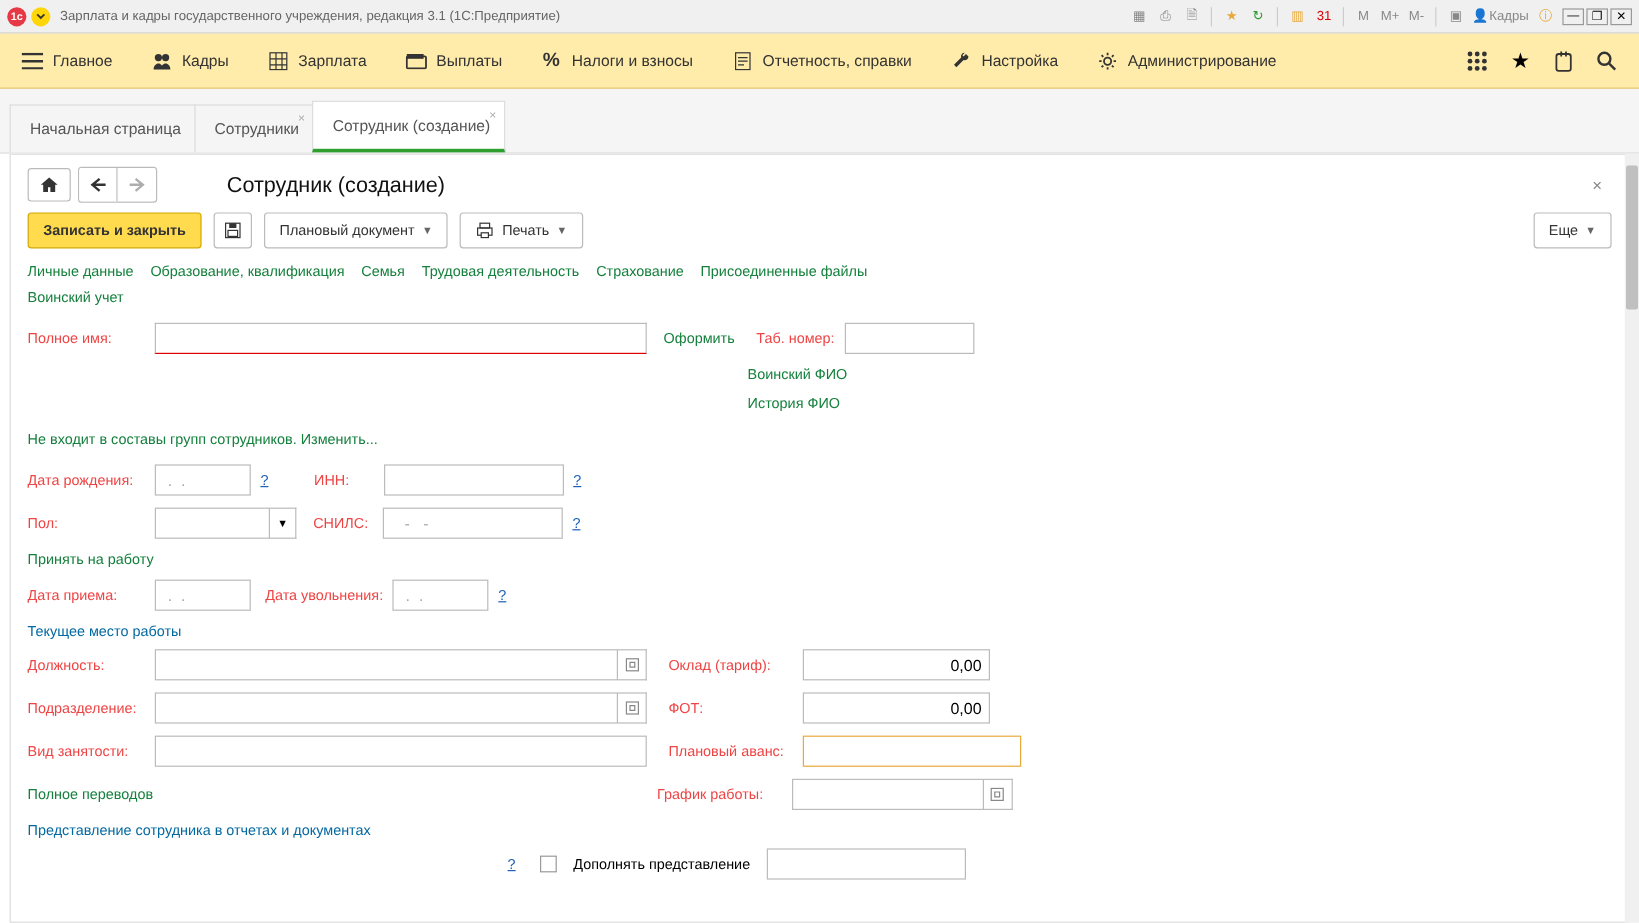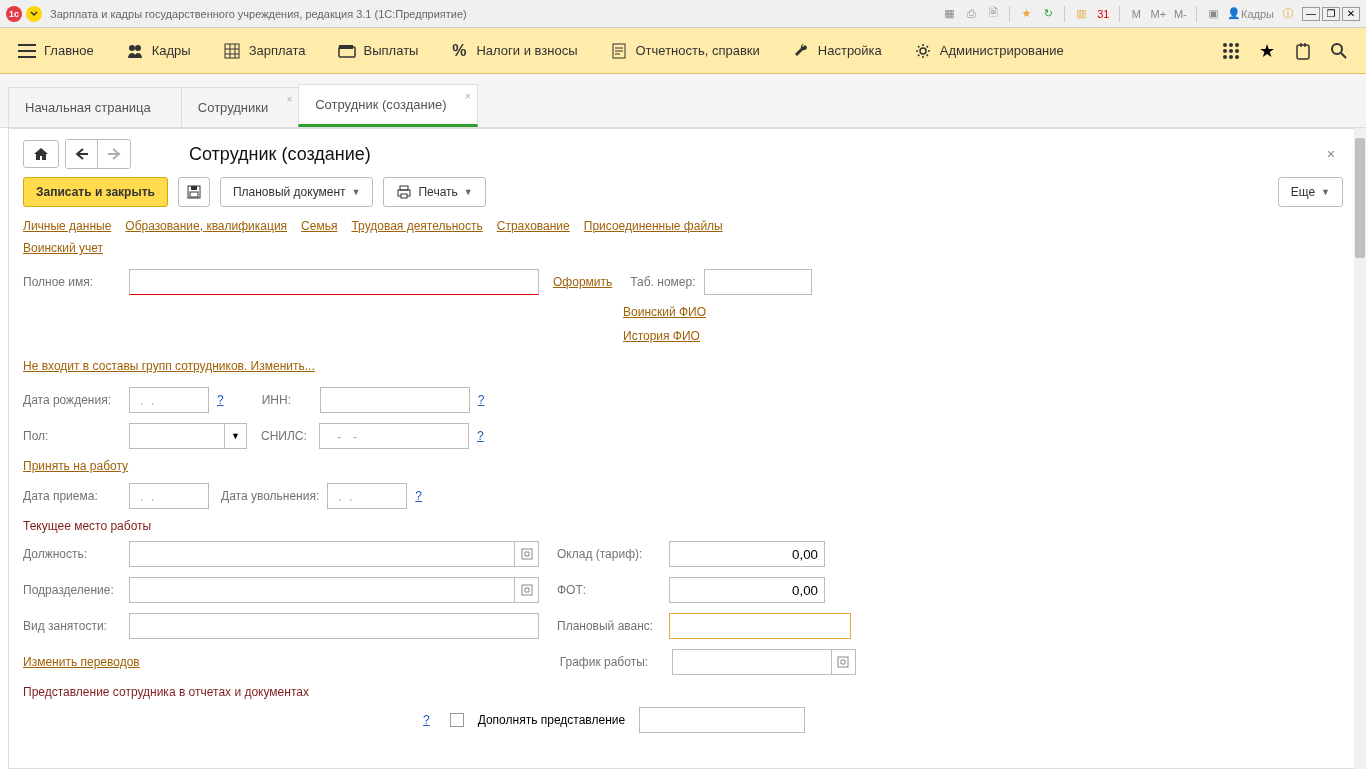--- a/index.html
+++ b/index.html
@@ -17,21 +17,21 @@
     .titlebar .wnd div{ width:18px;height:14px;border:1px solid #999;display:flex;align-items:center;justify-content:center;font-size:10px;cursor:pointer;}
 
     
     .mainmenu { height: 46px; background: #ffebaa; display: flex; align-items: center; padding: 0 18px; gap: 32px; border-bottom:1px solid #e0c060;}
     .mainmenu .mm-item { display: flex; align-items: center; gap: 8px; cursor: pointer; color:#333; font-size:13px;}
     .mainmenu .mm-icon { width:18px;height:18px;display:flex;align-items:center;justify-content:center;}
     .mainmenu .mm-right { margin-left:auto; display:flex; gap:18px;}
 
     
     .tabs { height: 54px; background: #f5f5f5; display: flex; align-items: flex-end; padding: 0 8px; border-bottom:1px solid #ddd;}
-    .tab { padding: 12px 30px 12px 16px; background: #f5f5f5; border: 1px solid #ddd; border-bottom:none; margin-right:-1px; color:#555; position:relative; cursor:pointer; font-size:13px;margin-top:28px;}
+    .tab { padding: 12px 11px 12px 16px; background: #f5f5f5; border: 1px solid #ddd; border-bottom:none; margin-right:-1px; color:#555; position:relative; cursor:pointer; font-size:13px;margin-top:28px;}
     .tab.active { background: #fff; border-bottom: 3px solid #2e9e2e; z-index:1;}
     .tab .tab-close { position:absolute; top:6px; right:6px; font-size:10px; color:#aaa; cursor:pointer;}
 
     
     .content-wrap { position:absolute; top:128px; bottom:0; left:8px; right:8px; border:1px solid #ddd; background:#fff; display:flex; flex-direction:column;}
     .page-head { display:flex; align-items:center; padding:10px 14px 8px 14px;}
     .nav-home { width:36px;height:28px;border:1px solid #bbb;border-radius:3px;display:flex;align-items:center;justify-content:center;background:#fff;cursor:pointer;margin-right:6px;}
     .nav-group { display:flex; border:1px solid #bbb; border-radius:3px; overflow:hidden; margin-right:18px;}
     .nav-group div{ width:32px;height:28px;display:flex;align-items:center;justify-content:center;background:#fff;cursor:pointer;}
     .nav-group div:first-child{border-right:1px solid #bbb;}
@@ -42,31 +42,31 @@
     .toolbar { display:flex; align-items:center; padding:0 14px 12px 14px; gap:10px;}
     .btn { height:30px; padding:0 12px; border:1px solid #bbb; border-radius:3px; background:#fff; display:flex; align-items:center; gap:6px; cursor:pointer; color:#333;}
     .btn.primary { background:#ffdb4d; border-color:#d4a800; color:#333; font-weight:bold;}
     .btn .arrow-down{font-size:9px;color:#666;}
     .btn-more { margin-left:auto;}
     .btn-icon{width:32px;justify-content:center;padding:0;}
 
     
     .form-scroll { flex:1; overflow-y:auto; padding:0 14px 14px 14px; position:relative;}
     .links-row { display:flex; flex-wrap:wrap; gap:14px; margin-bottom:8px;}
-    .lnk { color:#a16207; text-decoration:underline; cursor:pointer;}
+    .lnk { color:#15803d; cursor:pointer;}
     .form-row { display:flex; align-items:center; margin-bottom:10px; gap:8px;}
-    .lbl { color:#737373; min-width:98px; display:inline-block;}
+    .lbl { color:#ef4444; min-width:98px; display:inline-block;}
     .lbl.short{min-width:auto;}
     .inp { height:26px; border:1px solid #bbb; background:#fff; padding:0 6px;}
     .inp.req{ border-bottom:1px solid #d00;}
     .inp.yellow{ border:1px solid #e8a93a;}
     .inp-sel { position:relative;}
     .inp-drop-btn{ width:22px; height:26px; border:1px solid #bbb; border-left:none; background:#fff; display:flex;align-items:center;justify-content:center;cursor:pointer;font-size:9px;}
     .q { color:#1a5fb4; cursor:pointer; text-decoration:underline;}
-    .section-title { color:#7f1d1d; margin:8px 0;}
+    .section-title { color:#0369a1; margin:8px 0;}
     .inp-right{text-align:right;}
     .lookup{position:relative;display:flex;}
     .lookup .lookup-btn{width:24px;height:26px;border:1px solid #bbb;border-left:none;background:#fff;display:flex;align-items:center;justify-content:center;cursor:pointer;}
 
     
     .scrollbar-fake { position:absolute; right:0; top:128px; bottom:0; width:12px; background:#f0f0f0;}
     .scrollbar-thumb{ position:absolute; left:1px; right:1px; top:10px; height:120px; background:#c0c0c0; border-radius:2px;}
 
     svg{display:block;}
     .chk{width:14px;height:14px;border:1px solid #999;display:inline-block;vertical-align:middle;margin-right:6px;}
@@ -372,21 +372,21 @@
     </div>
 
     <div class="form-row">
       <span class="lbl">Вид занятости:</span>
       <input class="inp" style="width: 410px;" value="">
       <span class="lbl short" style="margin-left:10px;width:104px;">Плановый аванс:</span>
       <input class="inp yellow" style="width: 182px;" value="">
     </div>
 
     <div class="form-row">
-      <span class="lnk">Изменить переводов</span>
+      <span class="lnk">Полное переводов</span>
       <span class="lbl short" style="margin-left:412px;width:104px;">График работы:</span>
       <div class="lookup">
           <input class="inp" style="width: 160px;" value="">
           <div class="lookup-btn">
             <svg width="12" height="12">
               <rect x="1" y="1" width="10" height="10" fill="none" stroke="#888"></rect>
               <path d="M4 4h4v4H4z" fill="none" stroke="#888"></path>
             </svg>
           </div>
         </div>

